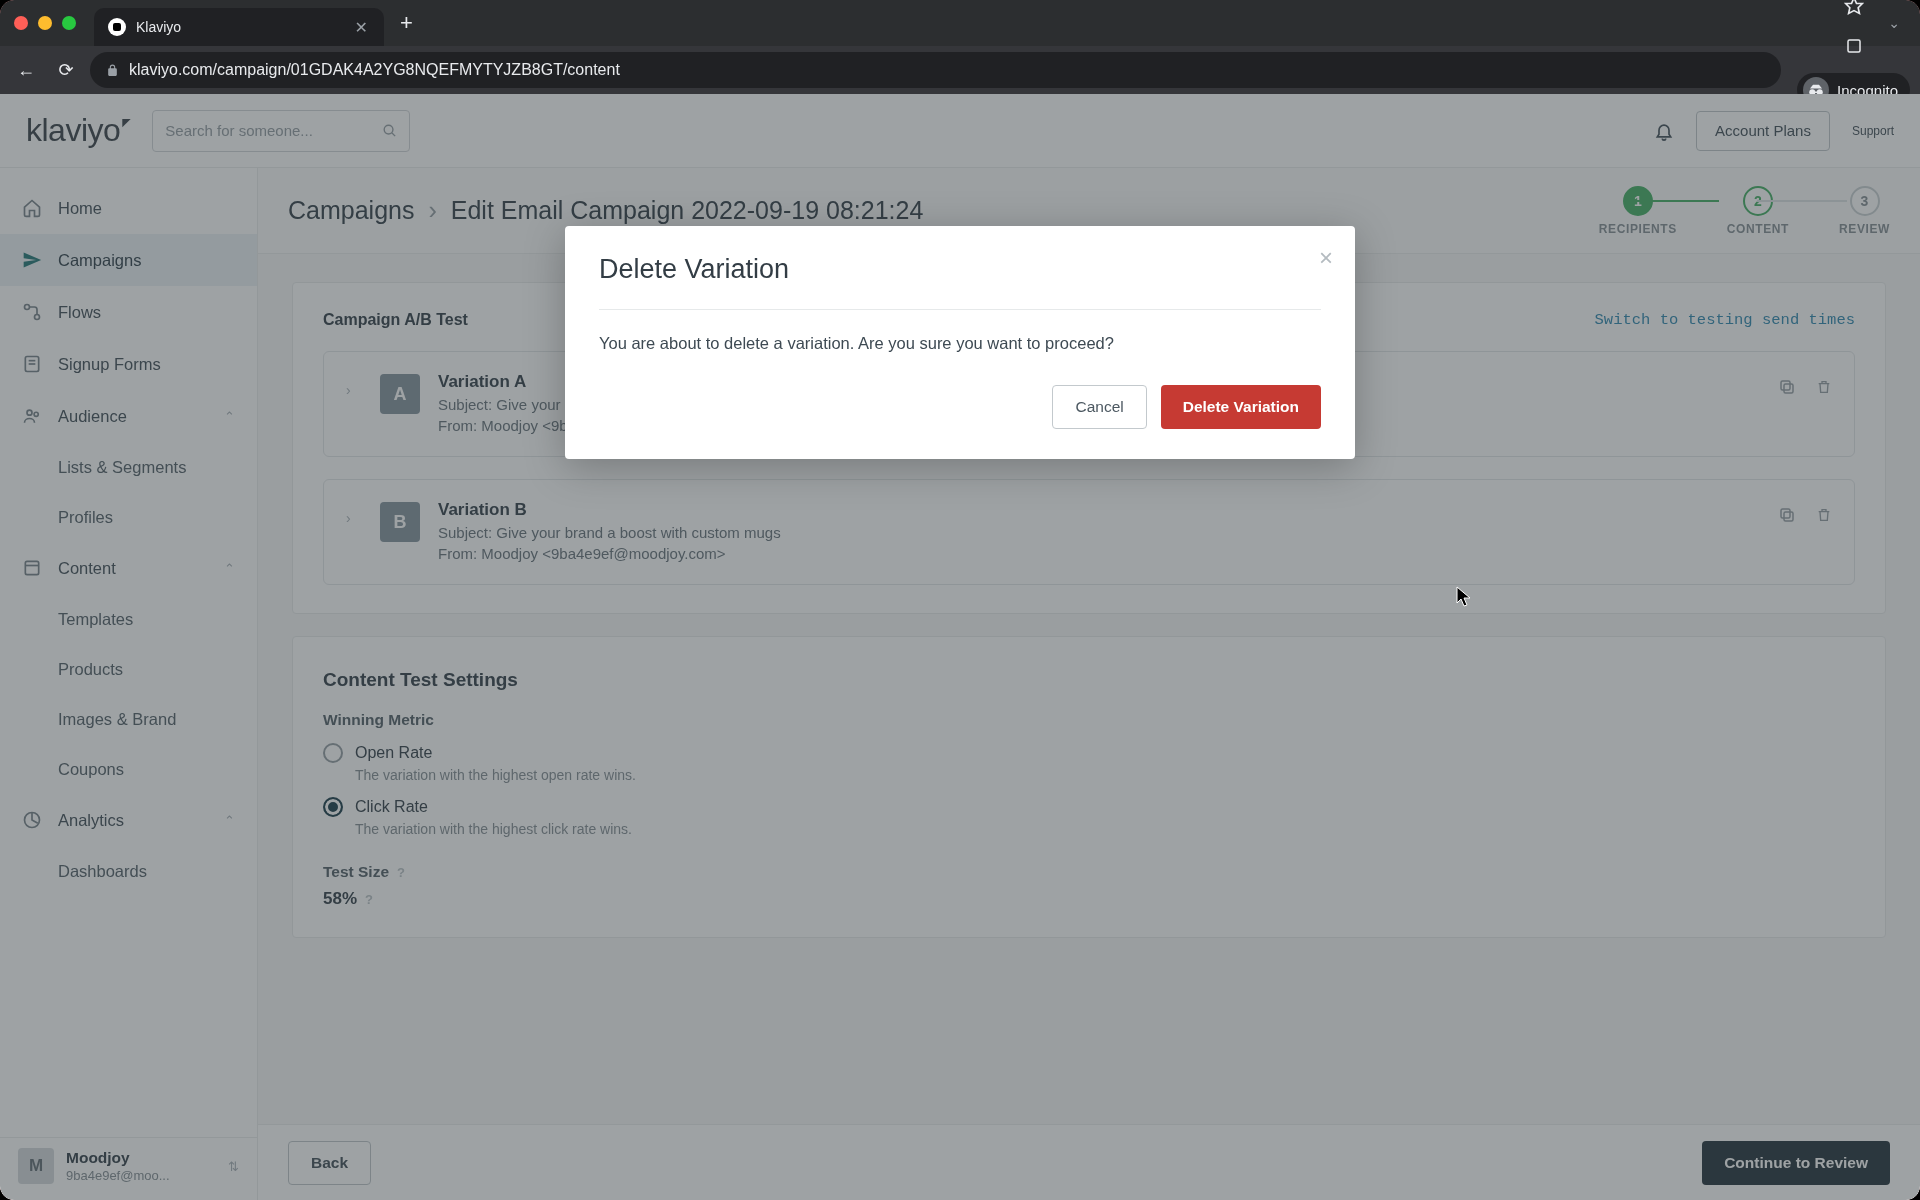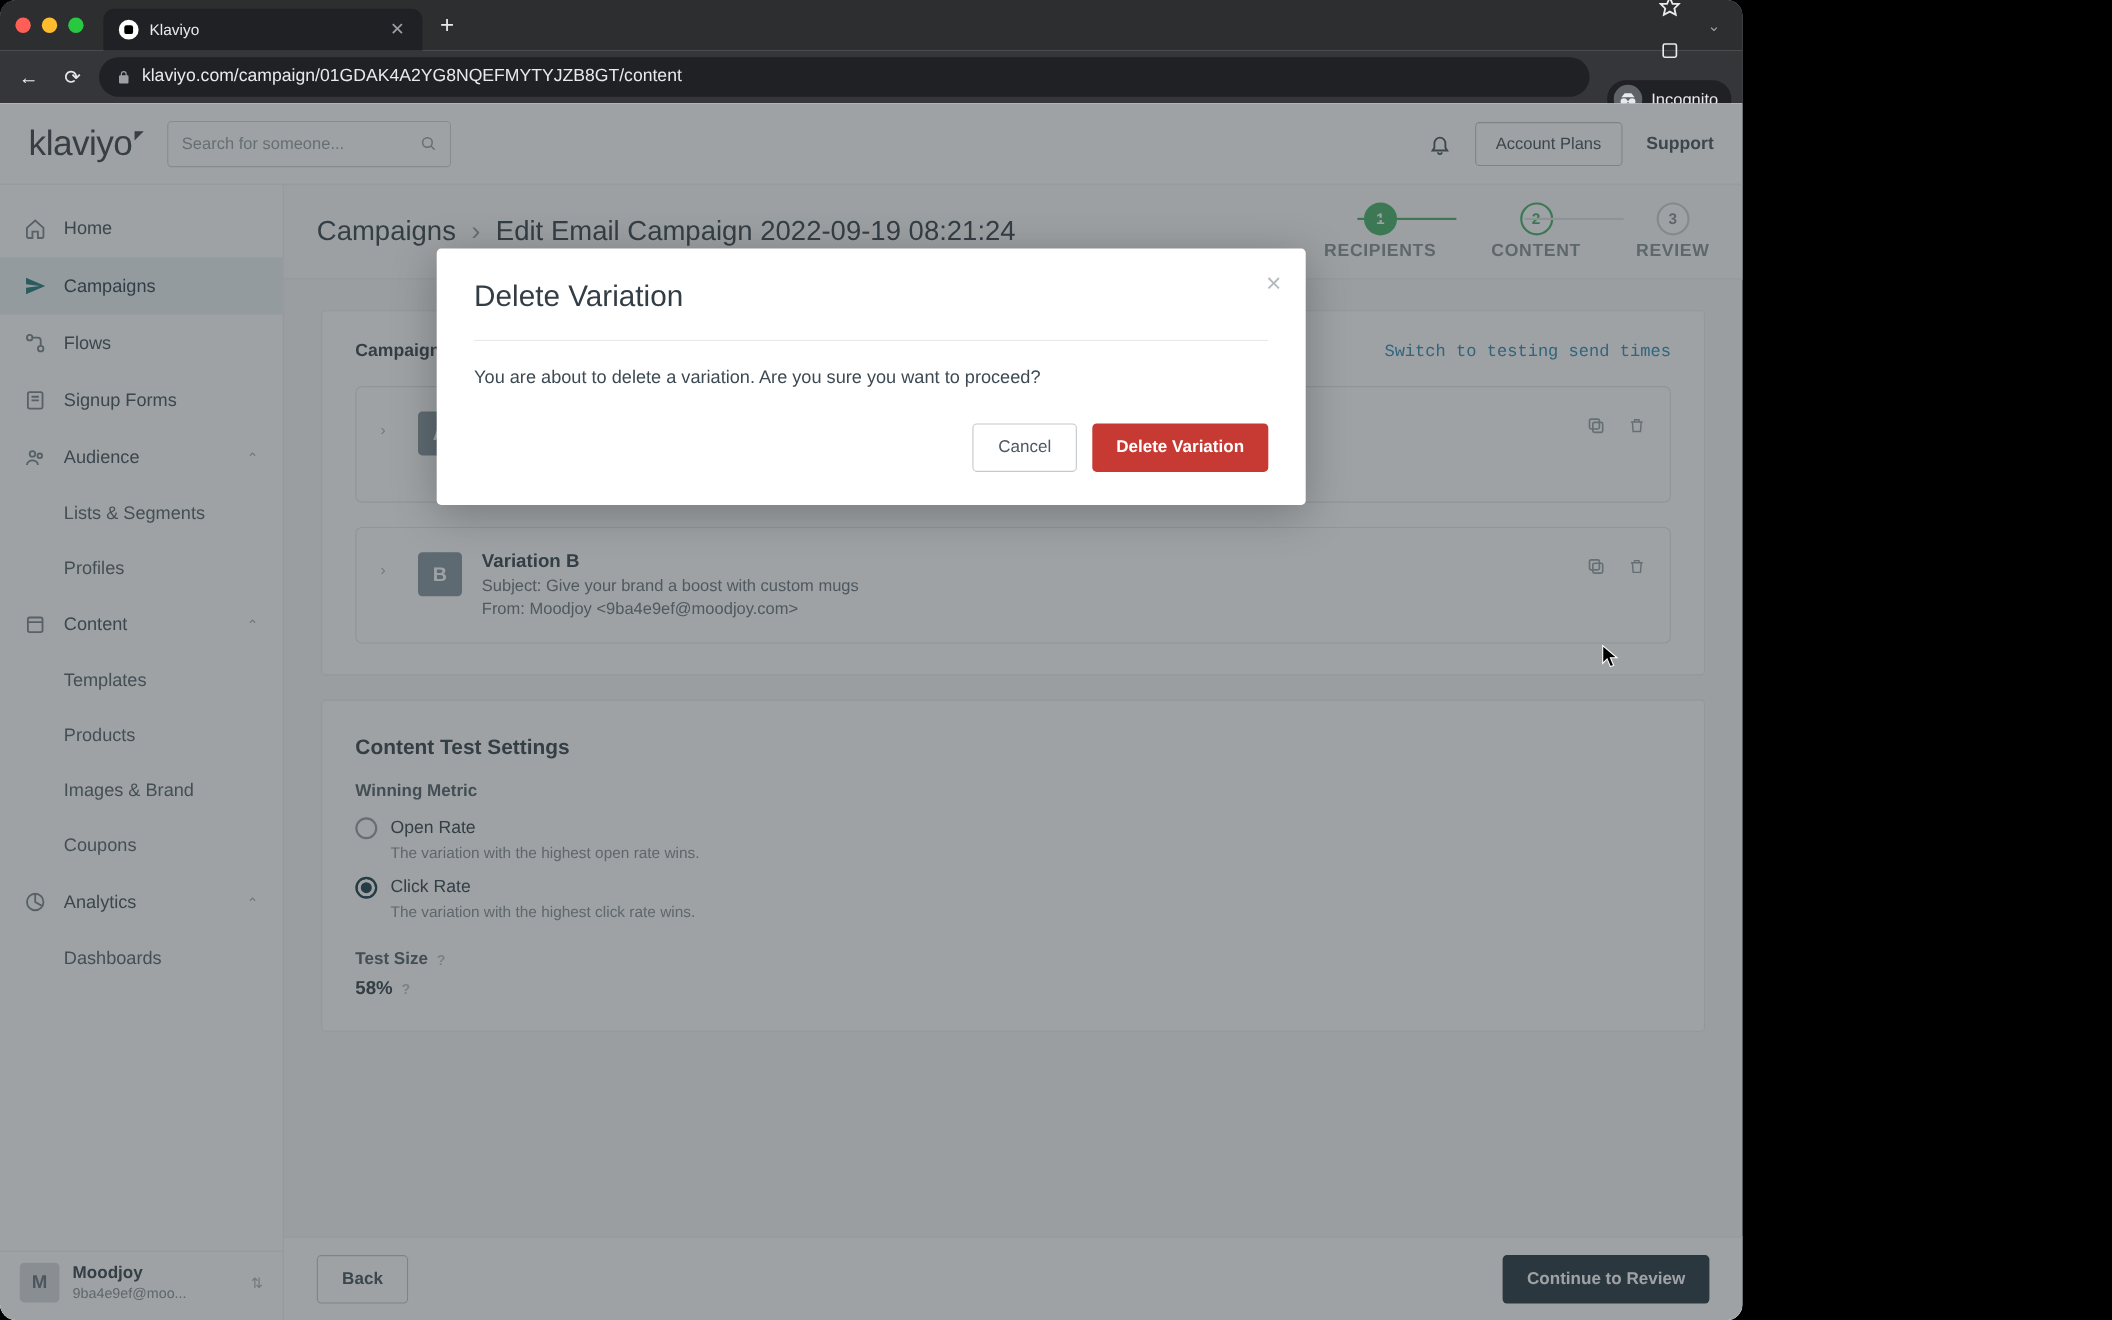--- a/index.html
+++ b/index.html
@@ -1,19 +1,19 @@
 <!DOCTYPE html>
 <html><head>
 <meta charset="utf-8">
 <style>
   * { box-sizing: border-box; margin: 0; padding: 0; font-family: -apple-system, BlinkMacSystemFont, "Segoe UI", Helvetica, Arial, sans-serif; }
   html, body { width: 1920px; height: 1200px; overflow: hidden; background: #000; border-radius: 14px; }
 
   
-  .window { width: 1584px; height: 1200px; background: #a3a3a3; border-radius: 14px; overflow: hidden; position: relative; }
+  .window { width: 1920px; height: 1200px; background: #fca5a5; border-radius: 14px; overflow: hidden; position: relative; }
 
   .titlebar { height: 46px; background: #2c2e30; display: flex; align-items: center; padding: 0 14px; }
   .traffic { display: flex; gap: 10px; margin-right: 18px; }
   .traffic .dot { width: 14px; height: 14px; border-radius: 50%; }
   .dot.red { background: #ff5f57; }
   .dot.yellow { background: #febc2e; }
   .dot.green { background: #28c840; }
   .tab { display: flex; align-items: center; background: #202124; height: 38px; margin-top: 8px; border-radius: 10px 10px 0 0; padding: 0 16px 0 14px; gap: 10px; width: 290px; position: relative; }
   .tab-favicon { width: 18px; height: 18px; border-radius: 50%; background: #fff; display: flex; align-items: center; justify-content: center; }
   .tab-favicon::after { content: ""; width: 8px; height: 8px; border-radius: 2px; background: #000; }
@@ -40,21 +40,21 @@
   .topbar { height: 74px; background: #fff; border-bottom: 1px solid #eceded; display: flex; align-items: center; padding: 0 26px; gap: 22px; }
   .logo { font-weight: 400; font-size: 32px; color: #444c53; letter-spacing: -0.5px; display:flex; align-items:flex-start; }
   .logo sup { font-size: 11px; margin-left: 2px; margin-top: 4px; }
   .searchbox { width: 258px; height: 42px; border: 1px solid #d4d7da; border-radius: 4px; display:flex; align-items:center; padding: 0 12px; gap:10px; }
   .searchbox input { border:none; outline:none; flex:1; font-size:15px; color:#333; background:transparent; }
   .searchbox input::placeholder { color:#9aa2a8; }
   .search-ic { color:#9aa2a8; font-size:15px; }
   .topbar-spacer { flex:1; }
   .bell { color:#4c5861; font-size:18px; }
   .acct-btn { height:40px; padding:0 18px; border:1px solid #c3c9cd; border-radius:4px; color:#4c5861; font-size:15px; font-weight:500; display:flex; align-items:center; }
-  .support-link { color:#4c5861; font-size:16px; font-weight:700; }
+  .support-link { color:#4c5861; font-size:12px; font-weight:400; }
 
   .body { flex:1; display:flex; min-height:0; }
   .sidebar { width: 258px; background:#fff; border-right:1px solid #eceded; display:flex; flex-direction:column; padding-top: 14px; }
   .side-item { height:52px; display:flex; align-items:center; padding: 0 22px; gap:16px; color:#4c5861; font-size:16.5px; font-weight:500; cursor:pointer; }
   .side-item.sub { padding-left: 58px; font-weight:400; color:#5c6870; height:50px; }
   .side-item.active { background:#edf3f6; color:#3b4a54; }
   .side-item .caret { margin-left:auto; color:#aeb6bc; font-size:13px; }
   .side-ic { width:20px; height:20px; display:flex; align-items:center; justify-content:center; color:#7e8990; }
   .side-item.active .side-ic { color:#2e7f7e; }
   .sidebar-spacer { flex:1; }
@@ -69,21 +69,21 @@
   .crumbs-row { height:86px; display:flex; align-items:center; padding: 0 30px; border-bottom:1px solid #eceded; background:#fcfcfc; }
   .crumbs { display:flex; align-items:center; gap:14px; font-size:25px; color:#3e4a53; }
   .crumbs .link { color:#3e4a53; font-weight:500; }
   .crumbs .sep { color:#9aa2a8; }
   .crumbs .title { font-weight:500; }
   .stepper { margin-left:auto; display:flex; align-items:center; gap: 50px; }
   .step { display:flex; flex-direction:column; align-items:center; gap:6px; position:relative; }
   .step-circle { width:30px; height:30px; border-radius:50%; border:2px solid #cdd3d6; color:#8b949a; font-size:14px; font-weight:600; display:flex; align-items:center; justify-content:center; background:#fff; }
   .step.done .step-circle { background:#4db36c; border-color:#4db36c; color:#fff; }
   .step.current .step-circle { border-color:#4db36c; color:#4db36c; background:#fff; }
-  .step-label { font-size:16px; letter-spacing:0.6px; color:#8b949a; font-weight:600; }
+  .step-label { font-size:12px; letter-spacing:0.6px; color:#8b949a; font-weight:600; }
   .step-line { position:absolute; height:2px; width:90px; background:#4db36c; top:14px; left:30px; }
   .step-line.gray { background:#dfe3e5; }
 
   .content-scroll { flex:1; overflow:auto; padding: 28px 34px 110px 34px; }
   .panel { background:#fff; border:1px solid #e9ebec; border-radius:4px; padding: 28px 30px; }
   .panel + .panel { margin-top: 22px; }
   .panel-header-row { display:flex; align-items:center; }
   .panel-title { font-size:16px; font-weight:600; color:#3e4a53; }
   .panel-link { margin-left:auto; color:#3b8fb5; font-size:15.5px; font-weight:500;font-family:Liberation Mono, monospace; }
 

